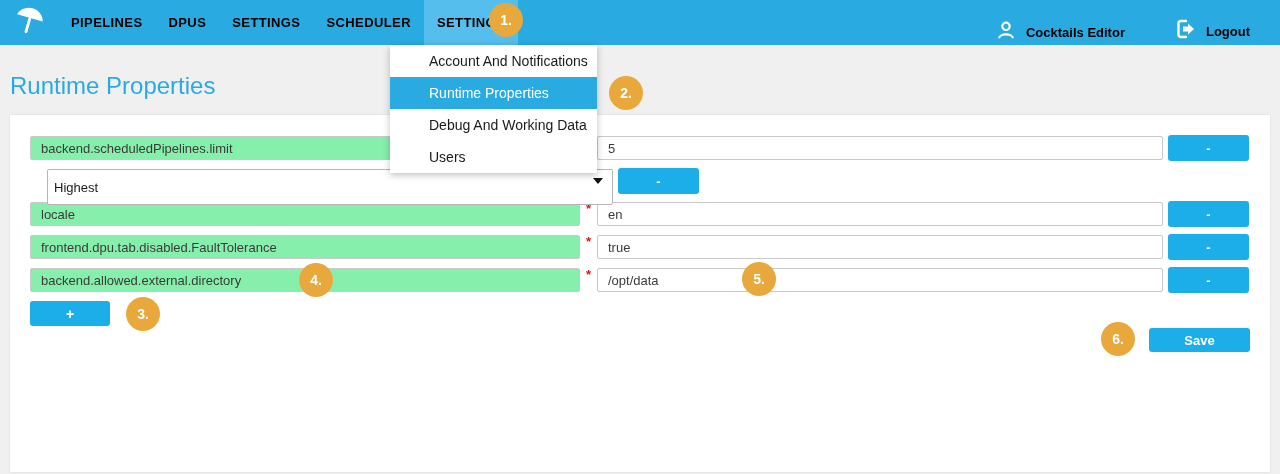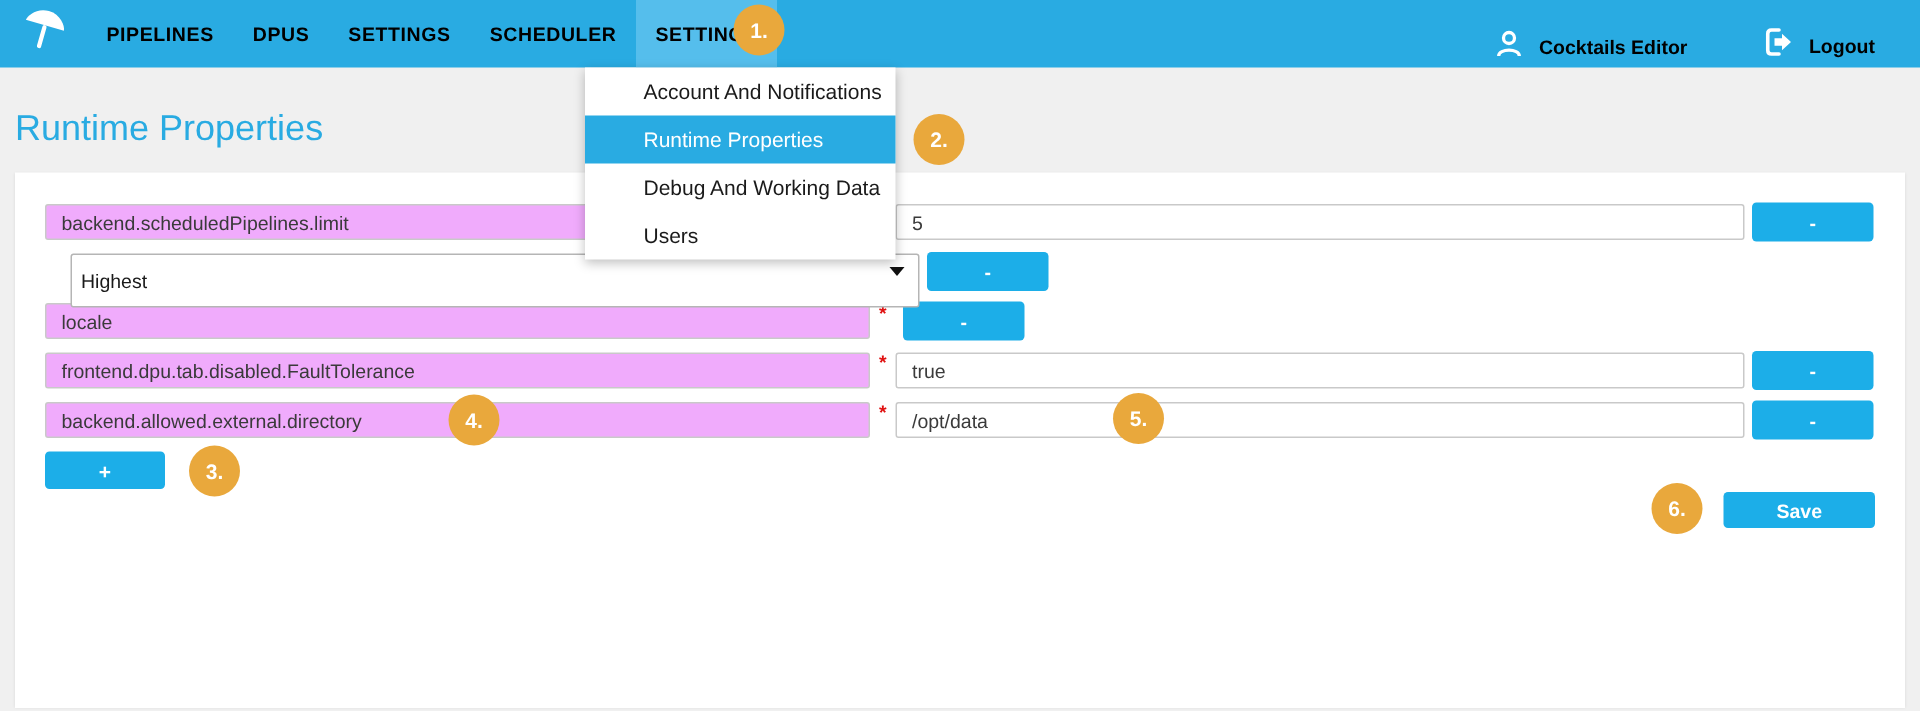--- a/index.html
+++ b/index.html
@@ -102,21 +102,21 @@
   .key-input {
     width: 550px;
     height: 24px;
     border: 1px solid #c9c9c9;
     border-radius: 2px;
     padding: 0 10px;
     font-size: 13px;
     font-family: "Liberation Sans", sans-serif;
     color: #3a3a3a;
     outline: none;
-    background: #f0abfc;
+    background: #86efac;
   }
   .req-slot {
     width: 17px;
     text-align: center;
     color: #e01010;
     font-size: 13px;
     font-weight: bold;
     line-height: 12px;
     padding-top: 1px;
   }
@@ -278,20 +278,21 @@
     <div class="value-select">
       <span>Highest</span>
       <span class="select-caret"></span>
     </div>
     <button class="btn remove-btn">-</button>
   </div>
 
   <div class="prop-row">
     <input class="key-input" type="text" value="locale" style="">
     <span class="req-slot">*</span>
+    <input class="value-input" type="text" value="en" style="">
     <button class="btn remove-btn">-</button>
   </div>
 
   <div class="prop-row">
     <input class="key-input" type="text" value="frontend.dpu.tab.disabled.FaultTolerance" style="">
     <span class="req-slot">*</span>
     <input class="value-input" type="text" value="true" style="">
     <button class="btn remove-btn">-</button>
   </div>
 

